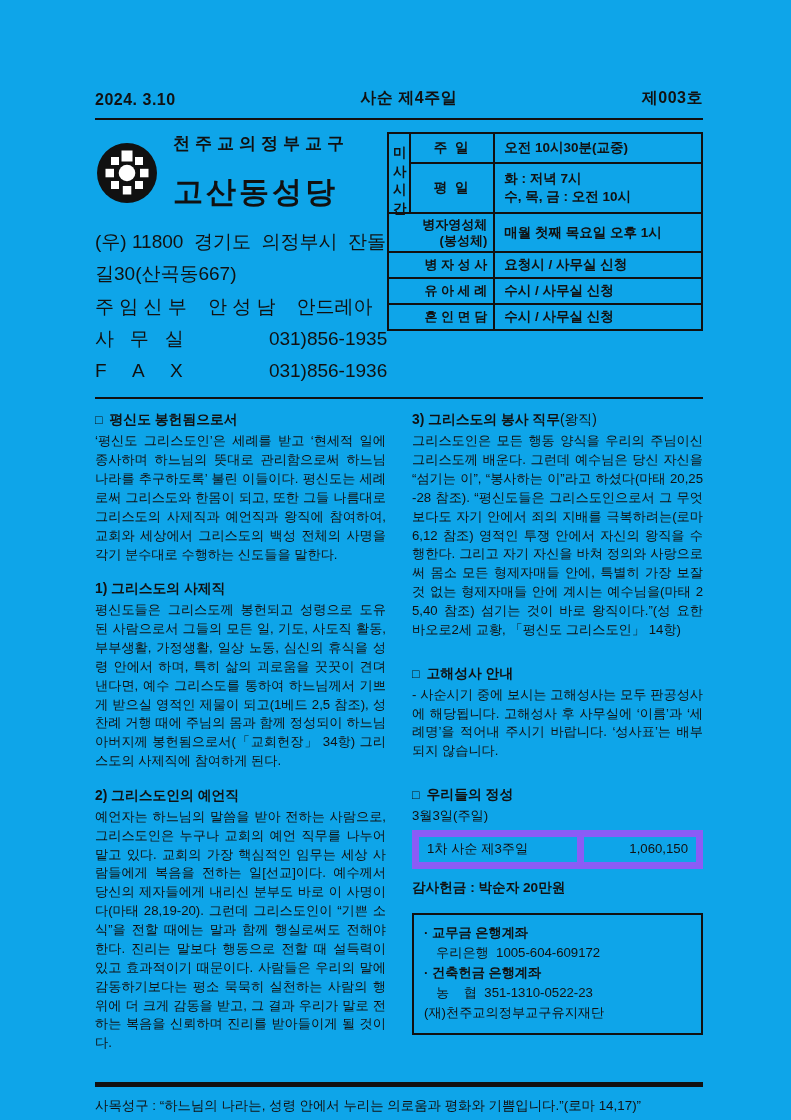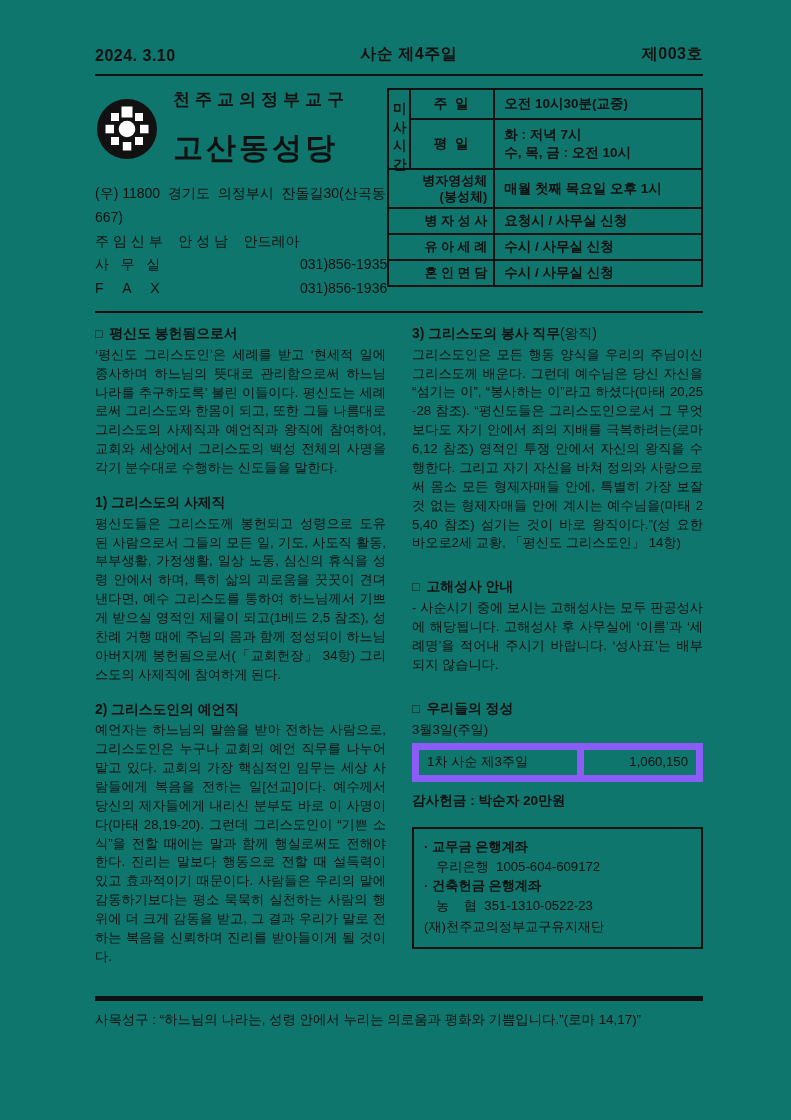--- a/index.html
+++ b/index.html
@@ -1,42 +1,42 @@
 <!DOCTYPE html>
 <html><head>
 <meta charset="utf-8">
 <style>
   html,body{margin:0;padding:0;background:#ffffff;}
   .page{
     position:relative;
     width:791px;height:1120px;
-    background:#0f766e;
+    background:#0ea5e9;
     color:#111111;
     font-family:"Liberation Sans","DejaVu Sans",sans-serif;
     box-sizing:border-box;
-    padding:44px 88px 0 95px;
+    padding:88px 88px 0 95px;
     overflow:hidden;
   }
   
   .masthead{
     display:flex;justify-content:space-between;align-items:flex-end;
     font-size:16px;font-weight:bold;letter-spacing:.5px;
     border-bottom:2.5px solid #111;
     padding-bottom:9px;
   }
   
   .info-band{display:flex;justify-content:space-between;align-items:flex-start;
     padding:12px 0 10px 0;border-bottom:2px solid #111;}
   .church{width:298px;}
   .church-top{display:flex;align-items:center;gap:14px;}
   .logo{width:64px;height:64px;flex:0 0 auto;}
   .church-names{flex:1;}
   .diocese{font-size:17px;font-weight:bold;letter-spacing:5px;white-space:nowrap;}
   .church-name{font-size:30px;font-weight:bold;letter-spacing:3px;margin-top:17px;white-space:nowrap;}
-  .contact{margin-top:13px;font-size:14px;line-height:1.7;}
+  .contact{margin-top:13px;font-size:19px;line-height:1.7;}
   .contact-line{white-space:pre-wrap;}
   .contact-split{display:flex;justify-content:space-between;white-space:pre-wrap;}
   
   .sched{border-collapse:collapse;table-layout:fixed;width:322px;
     font-size:13.5px;font-weight:bold;}
   .sched td{border:2px solid #111;padding:3px 6px;vertical-align:middle;}
   .sched .vlabel{
     width:16px;text-align:center;padding:2px 3px;
     writing-mode:vertical-rl;text-orientation:upright;letter-spacing:5px;
   }

